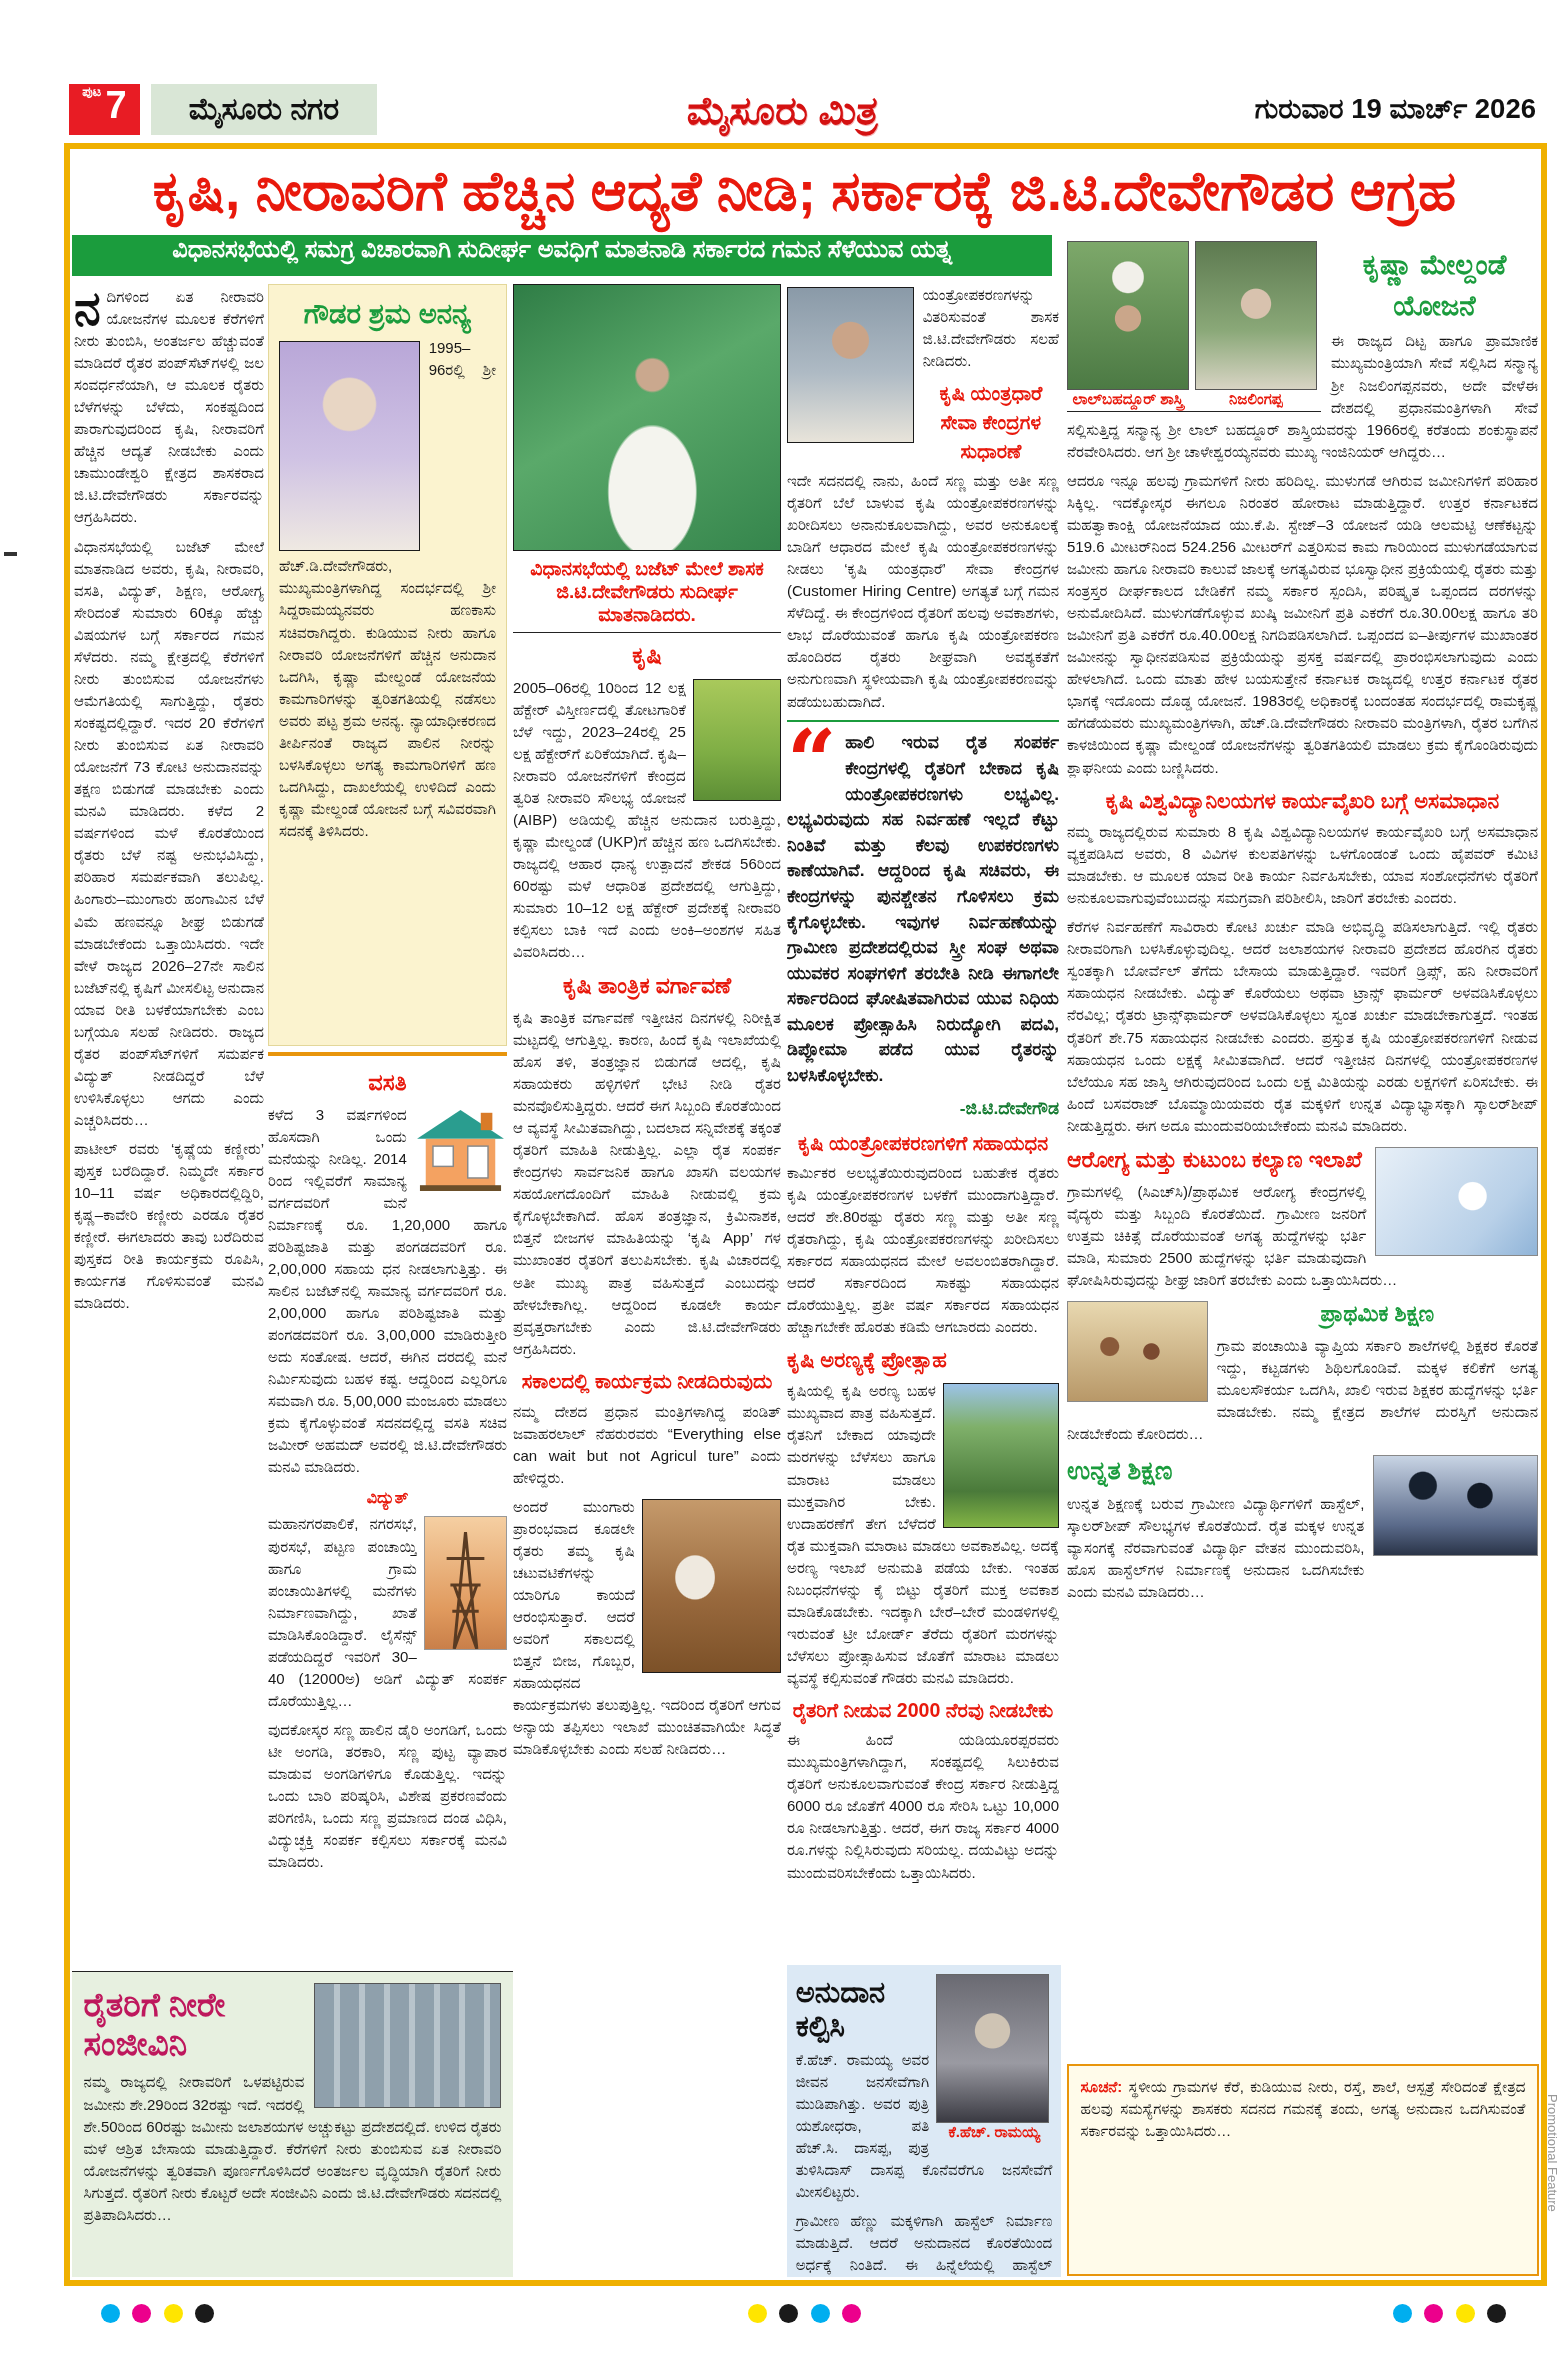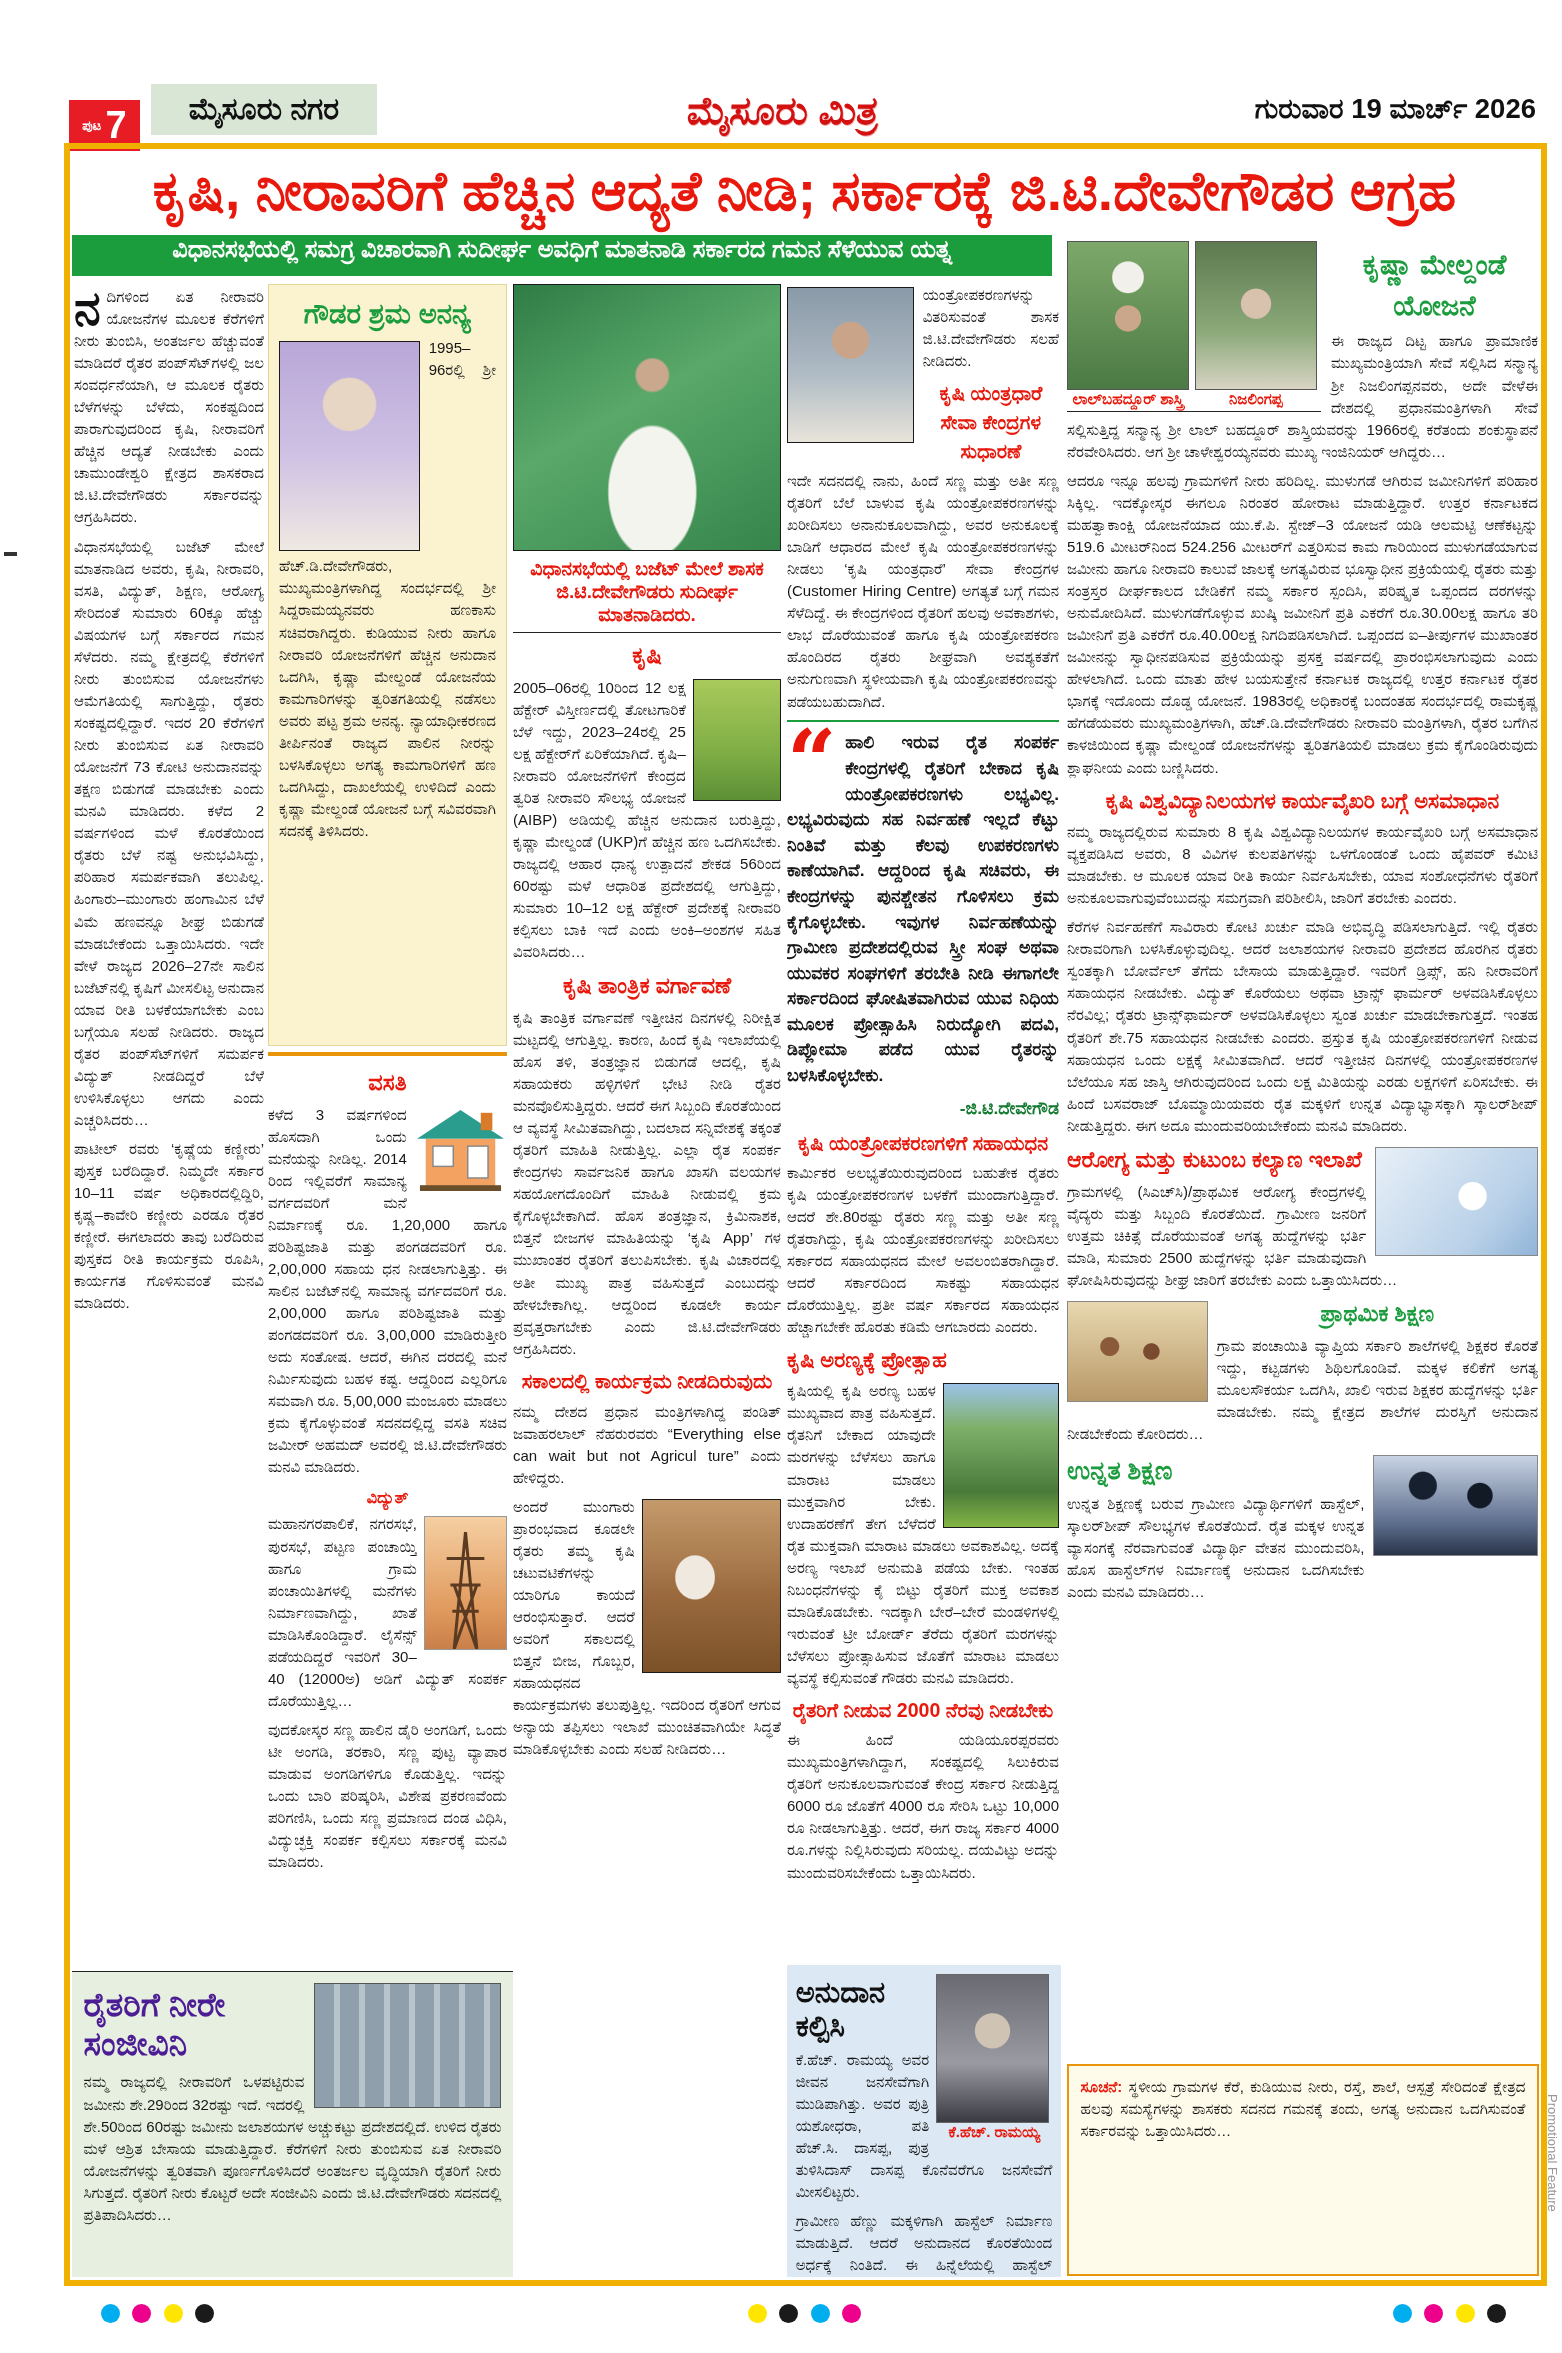--- a/index.html
+++ b/index.html
@@ -17,21 +17,21 @@
   .dot{display:inline-block;width:19px;height:19px;border-radius:50%;margin-right:12.3px}
   .hr-line{border-top:1.4px solid #222}
   p{margin-bottom:7.2px}
   h3{margin:4.3px 0}
 </style>
 </head>
 <body>
 
 <div class="page">
 
-  <div class="abs" style="left:69px;top:100px;width:71px;height:51px;background:#E81C24;display:flex;align-items:center;justify-content:center;gap:4.3px">
+  <div class="abs" style="left:69px;top:84px;width:71px;height:51px;background:#E81C24;display:flex;align-items:flex-start;justify-content:center;gap:4.3px">
     <span style="color:#fff;font-size:13px;font-weight:bold">ಪುಟ</span>
     <span style="color:#fff;font-size:38px;font-weight:bold">7</span>
   </div>
   <div class="abs" style="left:151px;top:84px;width:226px;height:51px;background:#D9E6D6;display:flex;align-items:center;justify-content:center">
     <span style="font-size:30px;font-weight:bold;color:#111">ಮೈಸೂರು ನಗರ</span>
   </div>
   <div class="abs" style="left:594px;top:87px;width:377px;height:48px;display:flex;align-items:center;justify-content:center">
     <span style="font-size:39px;font-weight:bold;color:#D41111;transform:skewX(-5deg);text-shadow:0.7px 0.7px 0 #f5b5b5">ಮೈಸೂರು ಮಿತ್ರ</span>
   </div>
   <div class="abs" style="left:1188px;top:93px;width:348px;text-align:right;font-size:27.5px;font-weight:bold;color:#111">ಗುರುವಾರ 19 ಮಾರ್ಚ್ 2026</div>
@@ -156,21 +156,21 @@
     <h3 class="green-head" style="font-size:25px;clear:none">ಉನ್ನತ ಶಿಕ್ಷಣ</h3>
     <p>ಉನ್ನತ ಶಿಕ್ಷಣಕ್ಕೆ ಬರುವ ಗ್ರಾಮೀಣ ವಿದ್ಯಾರ್ಥಿಗಳಿಗೆ ಹಾಸ್ಟೆಲ್, ಸ್ಕಾಲರ್‌ಶೀಪ್ ಸೌಲಭ್ಯಗಳ ಕೊರತೆಯಿದೆ. ರೈತ ಮಕ್ಕಳ ಉನ್ನತ ವ್ಯಾಸಂಗಕ್ಕೆ ನೆರವಾಗುವಂತೆ ವಿದ್ಯಾರ್ಥಿ ವೇತನ ಮುಂದುವರಿಸಿ, ಹೊಸ ಹಾಸ್ಟೆಲ್‌ಗಳ ನಿರ್ಮಾಣಕ್ಕೆ ಅನುದಾನ ಒದಗಿಸಬೇಕು ಎಂದು ಮನವಿ ಮಾಡಿದರು…</p>
   </div>
 
   <div class="abs" style="left:1067px;top:2064px;width:472px;height:212px;border:2.2px solid #E8950C;background:#FFFBEA;padding:10px 11.6px;overflow:hidden">
     <p class="body-text"><span style="color:#E8190C;font-weight:bold">ಸೂಚನೆ:</span> <span>ಸ್ಥಳೀಯ ಗ್ರಾಮಗಳ ಕೆರೆ, ಕುಡಿಯುವ ನೀರು, ರಸ್ತೆ, ಶಾಲೆ, ಆಸ್ಪತ್ರೆ ಸೇರಿದಂತೆ ಕ್ಷೇತ್ರದ ಹಲವು ಸಮಸ್ಯೆಗಳನ್ನು ಶಾಸಕರು ಸದನದ ಗಮನಕ್ಕೆ ತಂದು, ಅಗತ್ಯ ಅನುದಾನ ಒದಗಿಸುವಂತೆ ಸರ್ಕಾರವನ್ನು ಒತ್ತಾಯಿಸಿದರು…</span></p>
   </div>
 
   <div class="abs" style="left:72px;top:1971px;width:441px;height:306px;background:#E7F0E0;border-top:1.4px solid #222;padding:10px 11.6px;overflow:hidden">
     <div class="ph" style="float:right;width:187px;height:125px;margin:1.4px 0 5.8px 10px;border:0.7px solid #555;background:repeating-linear-gradient(90deg,#8fa0ac 0 19px,#b8c4cc 19px 25px),linear-gradient(#c8d4dc,#8fa0ac)"></div>
-    <h3 class="green-head" style="font-size:33px;color:#4c1d95;margin-bottom:7.2px">ರೈತರಿಗೆ ನೀರೇ ಸಂಜೀವಿನಿ</h3>
+    <h3 class="green-head" style="font-size:33px;color:#be185d;margin-bottom:7.2px">ರೈತರಿಗೆ ನೀರೇ ಸಂಜೀವಿನಿ</h3>
     <p class="body-text">ನಮ್ಮ ರಾಜ್ಯದಲ್ಲಿ ನೀರಾವರಿಗೆ ಒಳಪಟ್ಟಿರುವ ಜಮೀನು ಶೇ.29ರಿಂದ 32ರಷ್ಟು ಇದೆ. ಇದರಲ್ಲಿ ಶೇ.50ರಿಂದ 60ರಷ್ಟು ಜಮೀನು ಜಲಾಶಯಗಳ ಅಚ್ಚುಕಟ್ಟು ಪ್ರದೇಶದಲ್ಲಿದೆ. ಉಳಿದ ರೈತರು ಮಳೆ ಆಶ್ರಿತ ಬೇಸಾಯ ಮಾಡುತ್ತಿದ್ದಾರೆ. ಕೆರೆಗಳಿಗೆ ನೀರು ತುಂಬಿಸುವ ಏತ ನೀರಾವರಿ ಯೋಜನೆಗಳನ್ನು ತ್ವರಿತವಾಗಿ ಪೂರ್ಣಗೊಳಿಸಿದರೆ ಅಂತರ್ಜಲ ವೃದ್ಧಿಯಾಗಿ ರೈತರಿಗೆ ನೀರು ಸಿಗುತ್ತದೆ. ರೈತರಿಗೆ ನೀರು ಕೊಟ್ಟರೆ ಅದೇ ಸಂಜೀವಿನಿ ಎಂದು ಜಿ.ಟಿ.ದೇವೇಗೌಡರು ಸದನದಲ್ಲಿ ಪ್ರತಿಪಾದಿಸಿದರು…</p>
   </div>
 
   <div class="abs" style="left:1545px;top:2094px;height:181px;writing-mode:vertical-rl;font-size:13px;color:#999">Promotional Feature</div>
 
   <div class="abs" style="left:101px;top:2304px">
     <span class="dot" style="background: rgb(0, 174, 239);"></span><span class="dot" style="background: rgb(236, 0, 140);"></span><span class="dot" style="background: rgb(255, 229, 0);"></span><span class="dot" style="background: rgb(26, 26, 26);"></span>
   </div>
   <div class="abs" style="left:748px;top:2304px">
     <span class="dot" style="background: rgb(255, 229, 0);"></span><span class="dot" style="background: rgb(26, 26, 26);"></span><span class="dot" style="background: rgb(0, 174, 239);"></span><span class="dot" style="background: rgb(236, 0, 140);"></span>

